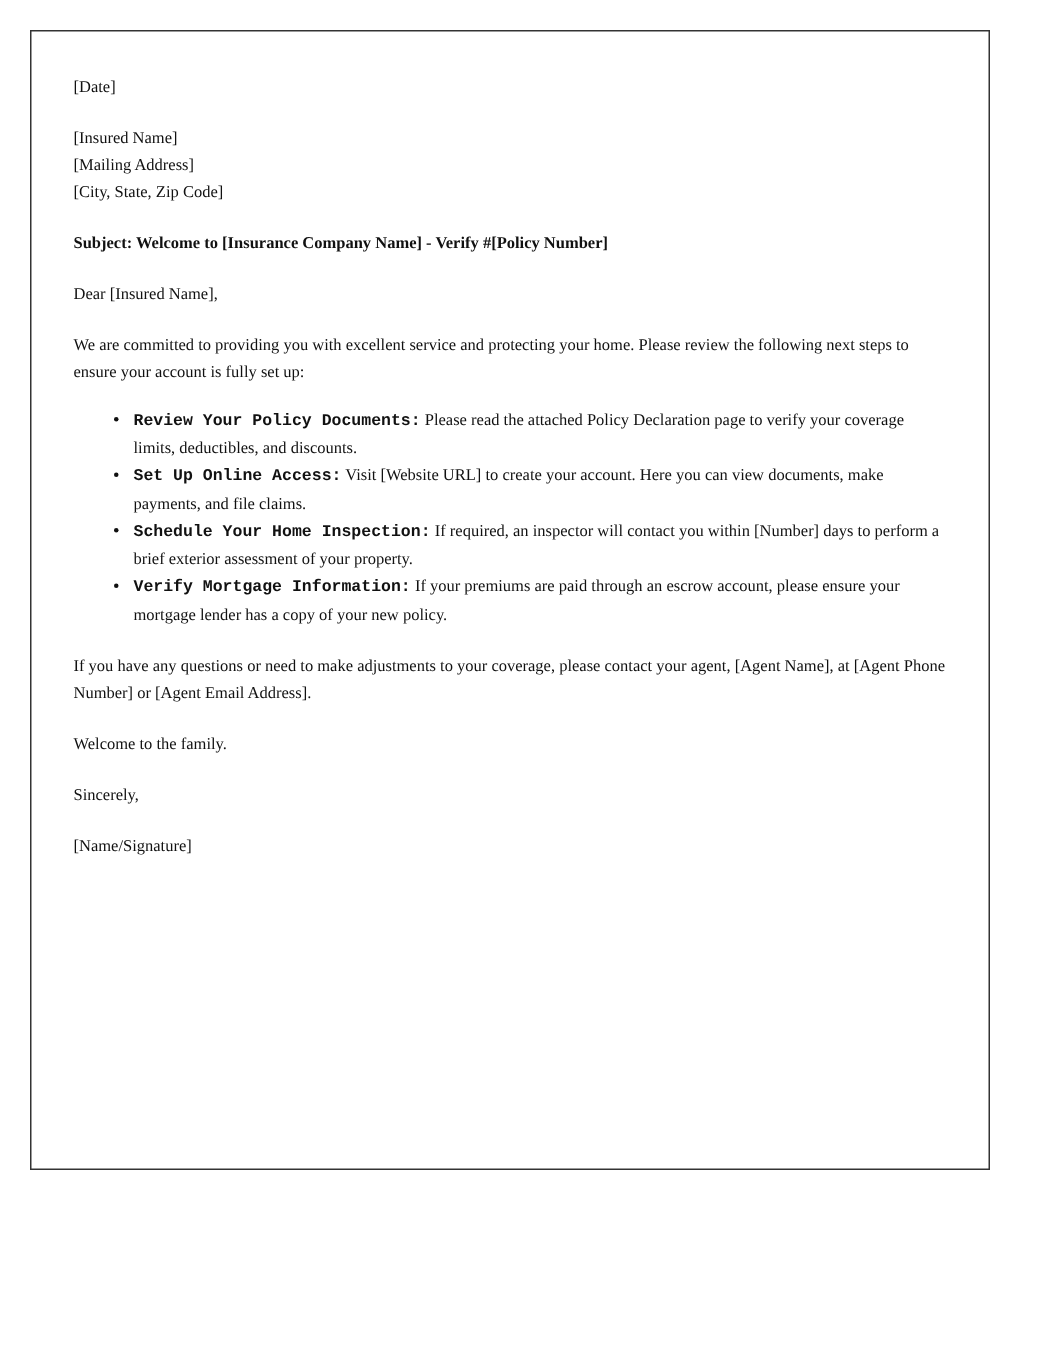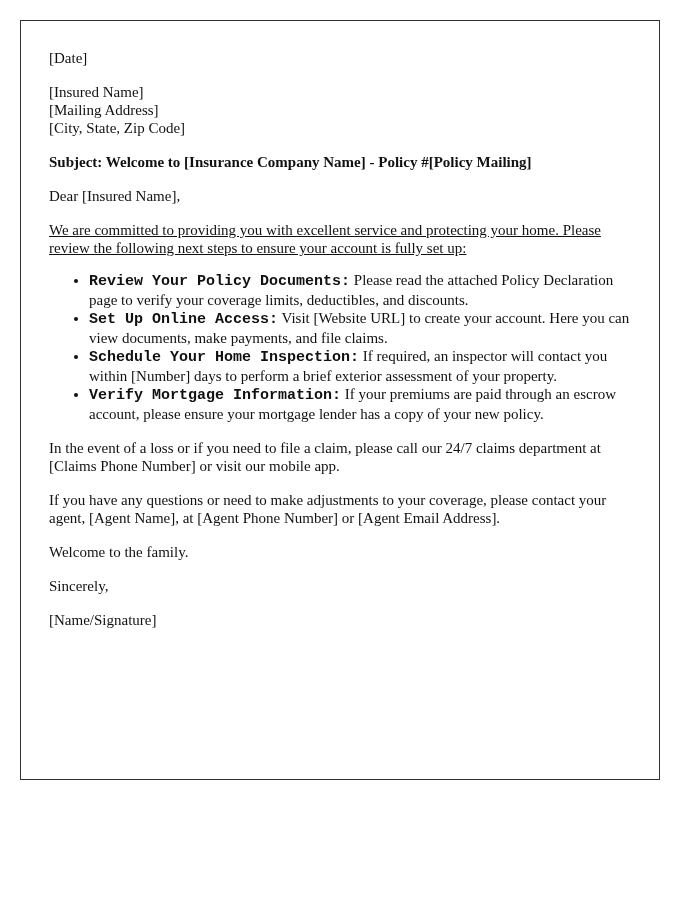--- a/index.html
+++ b/index.html
@@ -5,21 +5,21 @@
     html, body { margin: 0; padding: 0; background: #ffffff; }
     body { width: 700px; height: 900px; position: relative; }
     .letter {
       position: absolute;
       left: 20px; top: 20px;
       width: 640px; height: 760px;
       border: 1px solid #333333;
       box-sizing: border-box;
       padding: 28px 28px 0 28px;
       font-family: "Liberation Serif", "DejaVu Serif", serif;
-      font-size: 15px;
+      font-size: 11px;
       line-height: 18px;
       color: #111111;
     }
     .letter p { margin: 0 0 16px 0; }
     .block { margin: 0 0 16px 0; }
     .block div { margin: 0; }
     .subject { font-weight: bold; }
     ul.steps { margin: 0 0 16px 0; padding-left: 40px; }
     ul.steps li { margin: 0; }
     ul.steps li b { font-weight: bold; font-family: Liberation Mono, monospace; }
@@ -29,35 +29,34 @@
 
 <div class="letter">
   <p>[Date]</p>
 
   <div class="block">
     <div>[Insured Name]</div>
     <div>[Mailing Address]</div>
     <div>[City, State, Zip Code]</div>
   </div>
 
-  <p class="subject">Subject: Welcome to [Insurance Company Name] - Policy #[Policy Mailing]</p>
+  <p class="subject">Subject: Welcome to [Insurance Company Name] - Verify #[Policy Number]</p>
 
   <p>Dear [Insured Name],</p>
 
 
-  <p style="margin-bottom:14px;text-decoration:underline;">We are committed to providing you with excellent service and protecting your home. Please review the following next steps to ensure your account is fully set up:</p>
+  <p style="margin-bottom:14px;">We are committed to providing you with excellent service and protecting your home. Please review the following next steps to ensure your account is fully set up:</p>
 
   <ul class="steps">
     <li><b>Review Your Policy Documents:</b><span> Please read the attached Policy Declaration page to verify your coverage limits, deductibles, and discounts.</span></li>
     <li><b>Set Up Online Access:</b><span> Visit [Website URL] to create your account. Here you can view documents, make payments, and file claims.</span></li>
     <li><b>Schedule Your Home Inspection:</b><span> If required, an inspector will contact you within [Number] days to perform a brief exterior assessment of your property.</span></li>
     <li><b>Verify Mortgage Information:</b><span> If your premiums are paid through an escrow account, please ensure your mortgage lender has a copy of your new policy.</span></li>
   </ul>
 
-  <p>In the event of a loss or if you need to file a claim, please call our 24/7 claims department at [Claims Phone Number] or visit our mobile app.</p>
 
   <p>If you have any questions or need to make adjustments to your coverage, please contact your agent, [Agent Name], at [Agent Phone Number] or [Agent Email Address].</p>
 
   <p>Welcome to the family.</p>
 
   <p>Sincerely,</p>
 
   <div class="block">
     <div>[Name/Signature]</div>
   </div>

